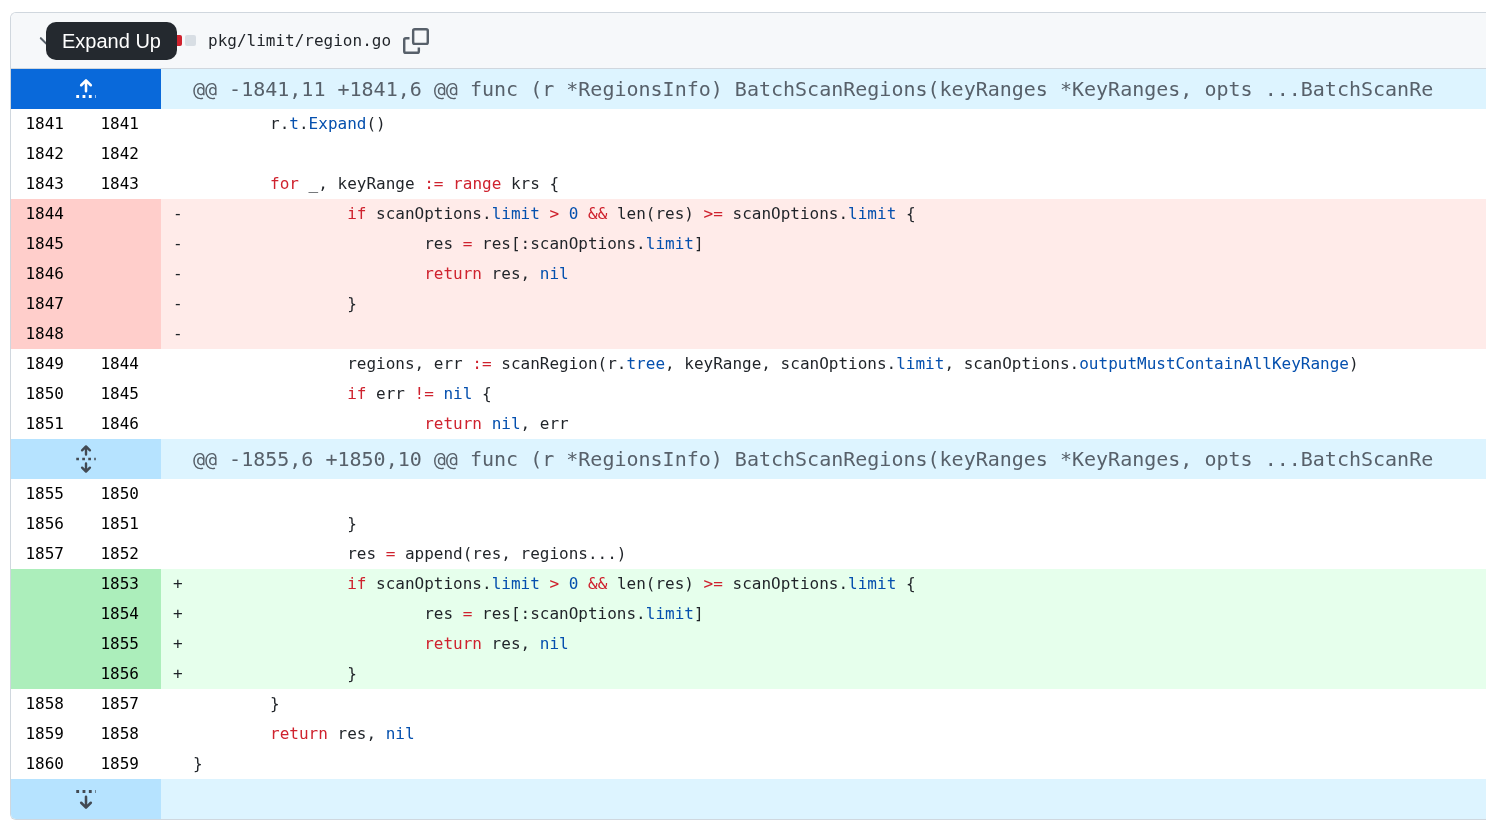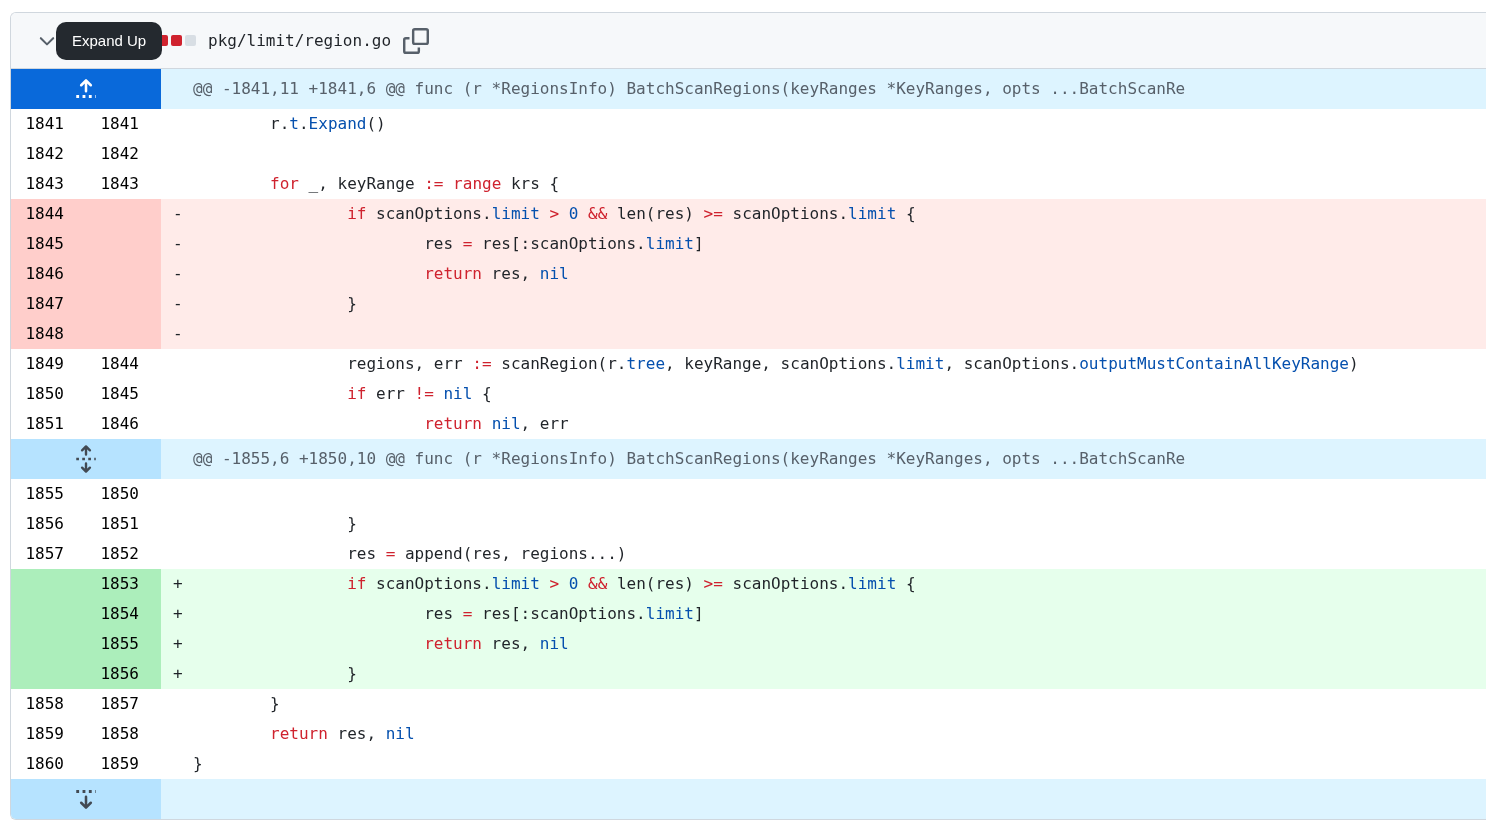--- a/index.html
+++ b/index.html
@@ -22,22 +22,22 @@
   .diffstat span { width:11px; height:11px; border-radius:2px; display:inline-block; }
   .sq-added   { background:#2da44e; }
   .sq-deleted { background:#cf222e; }
   .sq-neutral { background:#d8dee4; }
   .filename {
     margin-left:12px; font-family:"DejaVu Sans Mono", monospace;
     font-size:16px; color:#1f2328; cursor:pointer;
   }
   .copy-btn { margin-left:12px; display:flex; align-items:center; cursor:pointer; background:none; border:none; }
   .tooltip {
-    position:absolute; left:45px; top:9px; z-index:5;
-    background:#24292f; color:#ffffff; font-size:15px; line-height:18px;
+    position:absolute; left:35px; top:9px; z-index:5;
+    background:#24292f; color:#ffffff; font-size:20px; line-height:18px;
     padding:10px 16px; border-radius:10px; white-space:nowrap;
   }
 
   
   .row { display:flex; width:100%; font-family:"DejaVu Sans Mono", monospace; font-size:16px; }
   .row.code-row { height:30px; line-height:30px; }
   .row.hunk-row { height:40px; line-height:40px; background:#ddf4ff; }
 
   .num { width:75px; text-align:right; padding-right:22px; color:#000000; cursor:pointer; flex:none; }
   .marker { width:32px; padding-left:12px; color:#1f2328; flex:none; }
@@ -55,21 +55,21 @@
 
   .expander {
     width:150px; height:100%; flex:none; border:none; cursor:pointer;
     background:#b6e3ff; display:flex; align-items:center; justify-content:center;
     padding:0;
   }
   .expander.hovered { background:#0969da; }
   .expander svg { display:block; }
   .hunk-text {
     flex:1; padding-left:32px; color:#57606a; white-space:pre; overflow:hidden;
-    font-size:16px;
+    font-size:20px;
   }
 </style>
 </head>
 <body>
 
 <div class="page">
   <div class="diff-container">
 
     <div class="file-header">
       <span class="chevron">

